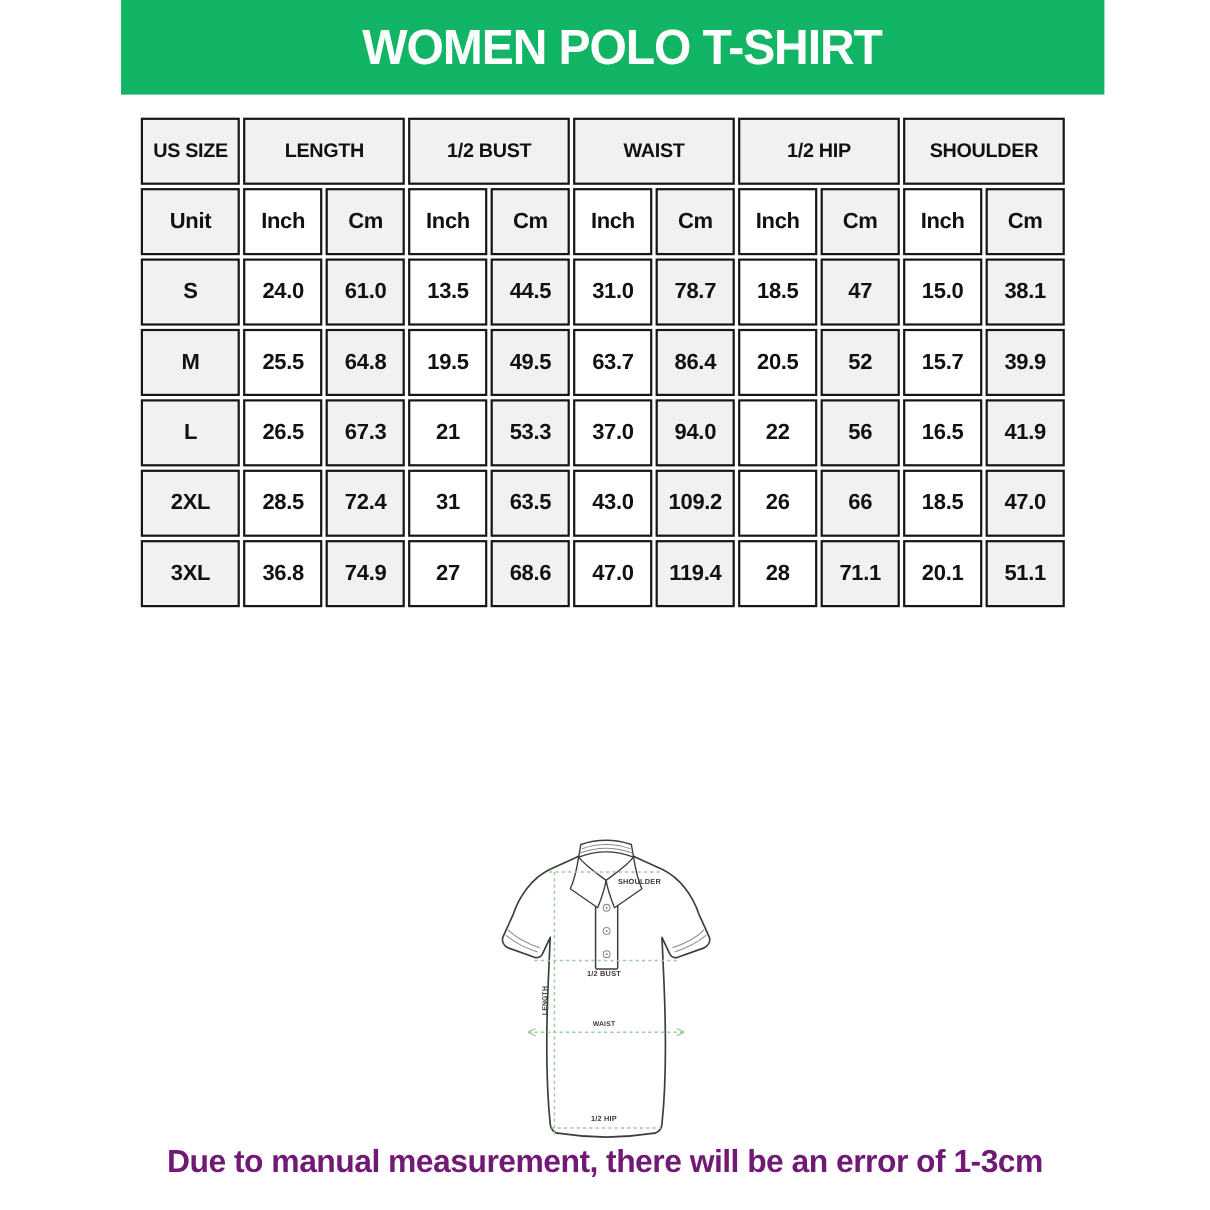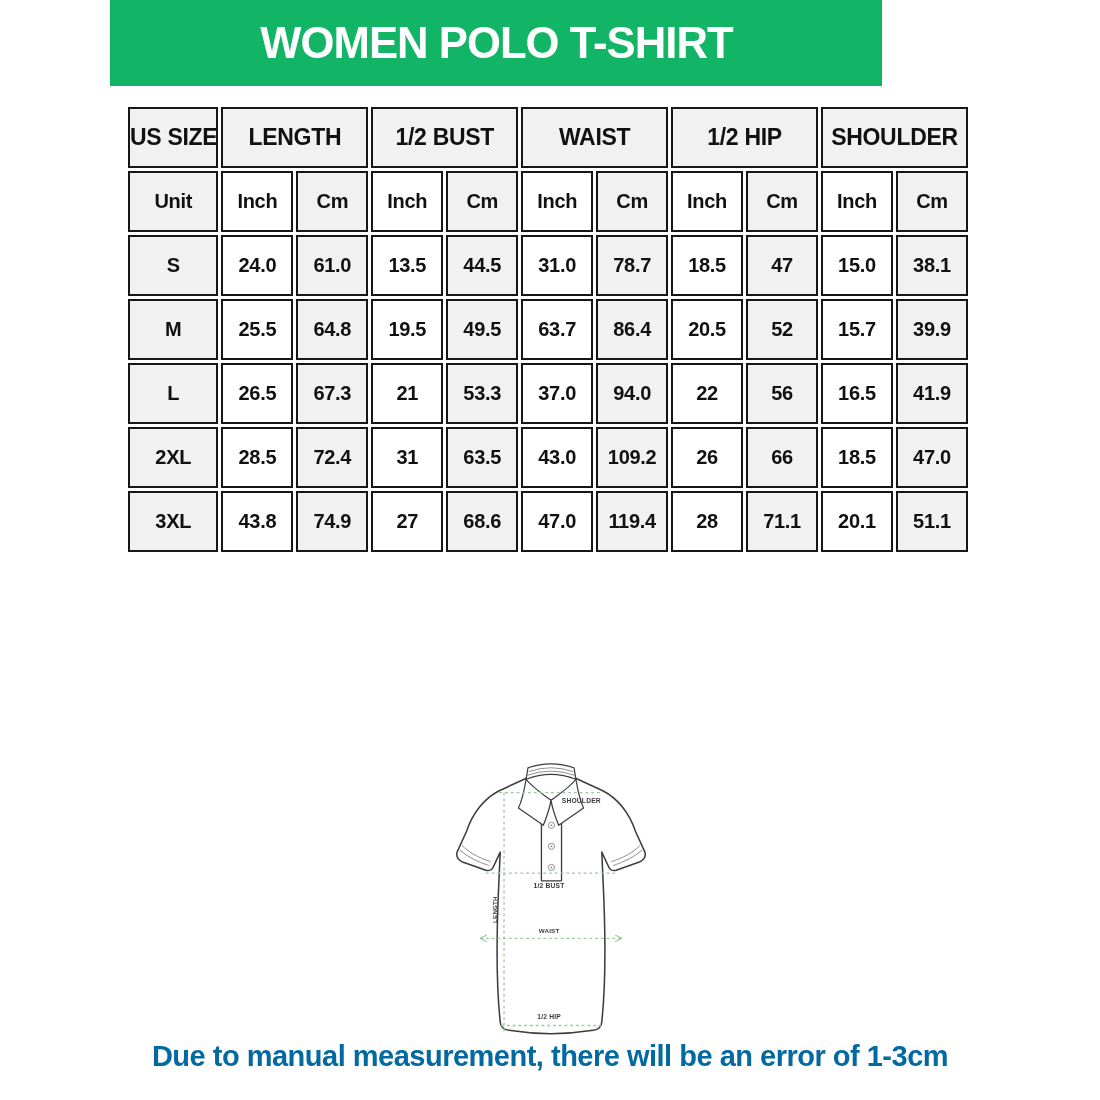--- a/index.html
+++ b/index.html
@@ -1,50 +1,50 @@
 <!DOCTYPE html>
 <html><head>
 <meta charset="utf-8">
 <style>
   html,body{margin:0;padding:0;}
   body{
     width:1100px;height:1100px;position:relative;background:#ffffff;
     font-family:"Liberation Sans",sans-serif;overflow:hidden;
   }
   .banner{
-    position:absolute;left:110px;top:0;width:772px;height:86px;
-    background:#12b565;display:flex;align-items:center;justify-content:center;
+    position:absolute;left:110px;top:0;width:878px;height:86px;
+    background:#12b565;display:flex;align-items:center;justify-content:center;padding-left:16px;
   }
   .banner h1{
     margin:0;color:#ffffff;font-size:45px;font-weight:700;letter-spacing:-1px;
     transform:scaleX(.97);white-space:nowrap;
   }
   table.size-table{
     position:absolute;left:125px;top:104px;width:846px;
     border-collapse:separate;border-spacing:3px;table-layout:fixed;
   }
   .size-table th,.size-table td{
     box-sizing:border-box;border:2px solid #161616;height:61px;padding:0;
     text-align:center;vertical-align:middle;font-weight:700;color:#111111;
     font-size:20px;letter-spacing:-0.3px;white-space:nowrap;
   }
-  .size-table th.group{font-size:23px;}
+  .size-table th.group{font-size:18px;}
   .bg-gray{background:#f1f1f1;}
   .bg-white{background:#ffffff;}
   figure.diagram{position:absolute;left:436px;top:754px;width:230px;height:292px;margin:0;}
   figure.diagram svg{width:100%;height:100%;display:block;}
   .shirt-line{fill:#ffffff;stroke:#3d3d3d;stroke-width:1.6;stroke-linejoin:round;}
   .thin{fill:none;stroke:#8a8a8a;stroke-width:1;}
   .dash{fill:none;stroke:#9ccb9c;stroke-width:1.4;stroke-dasharray:3 3;}
   .tick{fill:none;stroke:#9ccb9c;stroke-width:1.2;}
   .dlabel{fill:#3a3a3a;font-weight:700;font-size:7px;font-family:"Liberation Sans",sans-serif;letter-spacing:.2px;}
   .dlabel.small{font-size:6.5px;}
   p.disclaimer{
     position:absolute;left:0;top:1040px;width:100%;margin:0;text-align:center;
-    color:#0369a1;font-size:29px;font-weight:700;letter-spacing:-0.5px;
+    color:#701a75;font-size:29px;font-weight:700;letter-spacing:-0.5px;
   }
 </style>
 </head>
 <body>
 
 <header class="banner">
   <h1>WOMEN POLO T-SHIRT</h1>
 </header>
 
 <table class="size-table">
@@ -132,21 +132,21 @@
         <td class="bg-gray">63.5</td>
         <td class="bg-white">43.0</td>
         <td class="bg-gray">109.2</td>
         <td class="bg-white">26</td>
         <td class="bg-gray">66</td>
         <td class="bg-white">18.5</td>
         <td class="bg-gray">47.0</td>
       </tr>
       <tr>
         <td class="bg-gray">3XL</td>
-        <td class="bg-white">43.8</td>
+        <td class="bg-white">36.8</td>
         <td class="bg-gray">74.9</td>
         <td class="bg-white">27</td>
         <td class="bg-gray">68.6</td>
         <td class="bg-white">47.0</td>
         <td class="bg-gray">119.4</td>
         <td class="bg-white">28</td>
         <td class="bg-gray">71.1</td>
         <td class="bg-white">20.1</td>
         <td class="bg-gray">51.1</td>
       </tr>

